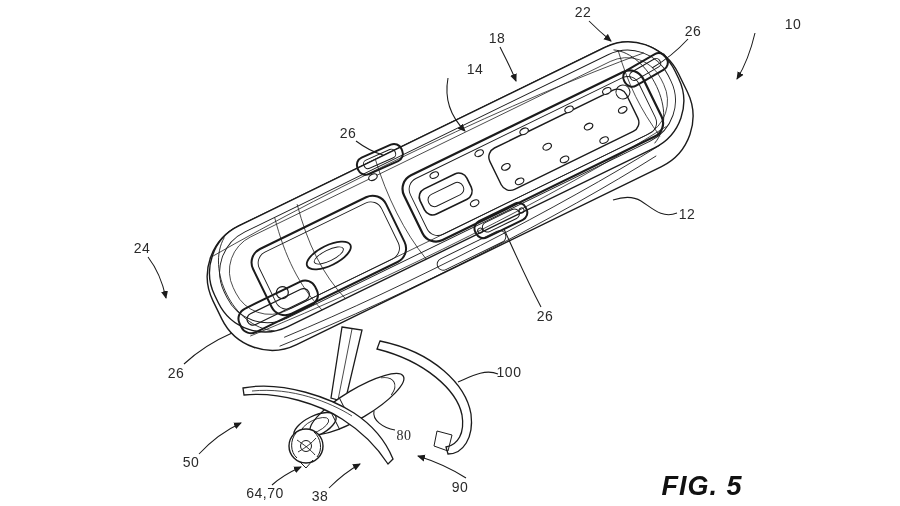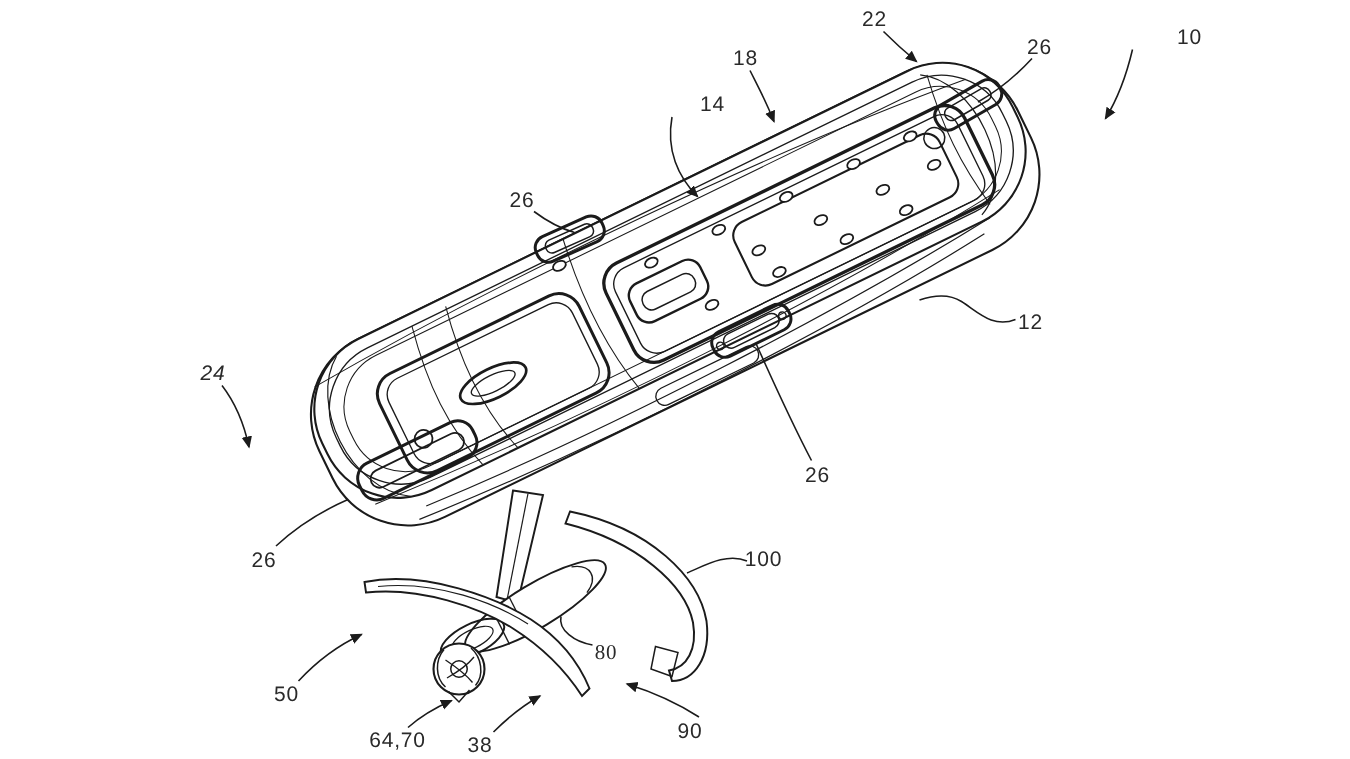--- a/index.html
+++ b/index.html
@@ -178,23 +178,24 @@
     </g>
   </svg>
 
   <span class="ref" style="left: 583px; top: 12px;">22</span>
   <span class="ref" style="left: 693px; top: 31px;">26</span>
   <span class="ref" style="left: 757px; top: 24px; margin-left: 36px;">10</span>
   <span class="ref" style="left: 497px; top: 38px; text-align: center;">18</span>
   <span class="ref" style="left: 447px; top: 69px; margin-left: 28px;">14</span>
   <span class="ref" style="left: 348px; top: 133px;">26</span>
   <span class="ref" style="left: 687px; top: 214px;">12</span>
-  <span class="ref" style="left: 142px; top: 248px; font-style: italic;">24</span>
+  <span class="ref" style="left: 142px; top: 248px;">24</span>
   <span class="ref" style="left: 545px; top: 316px;">26</span>
   <span class="ref" style="left: 176px; top: 373px;">26</span>
   <span class="ref" style="left: 509px; top: 372px;">100</span>
   <span class="ref" style="left: 404px; top: 436px; font-family: Liberation Serif, serif;">80</span>
   <span class="ref" style="left: 191px; top: 462px;">50</span>
   <span class="ref" style="left: 265px; top: 493px;">64,70</span>
   <span class="ref" style="left: 320px; top: 496px;">38</span>
   <span class="ref" style="left: 460px; top: 487px;">90</span>
 
+  <div class="fig-label" style="left: 702px; top: 486px;">FIG. 5</div>
 </div>
 
 </body></html>

